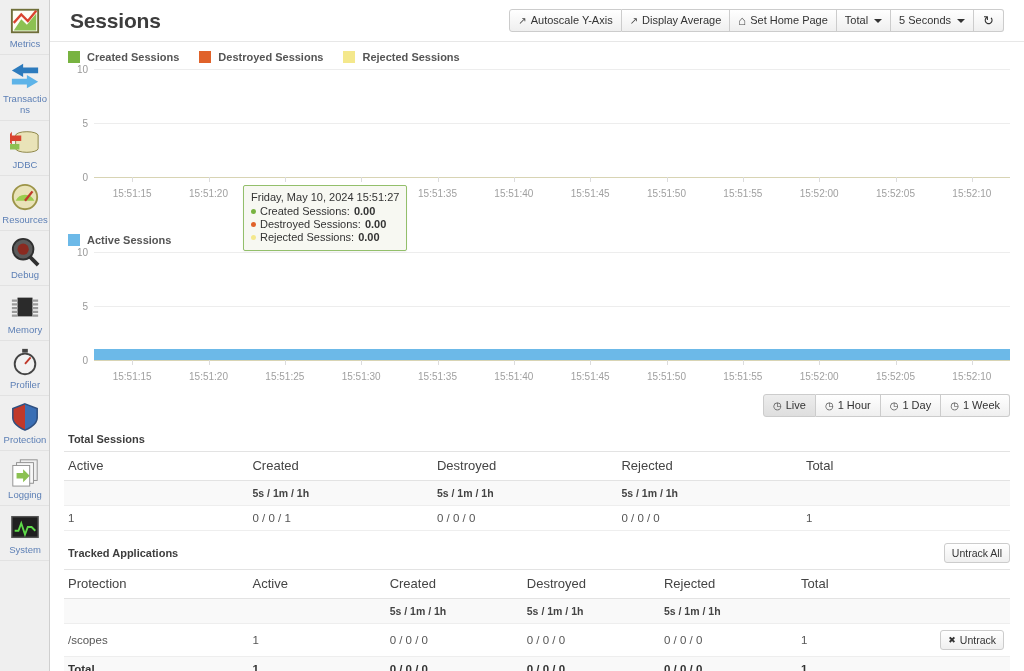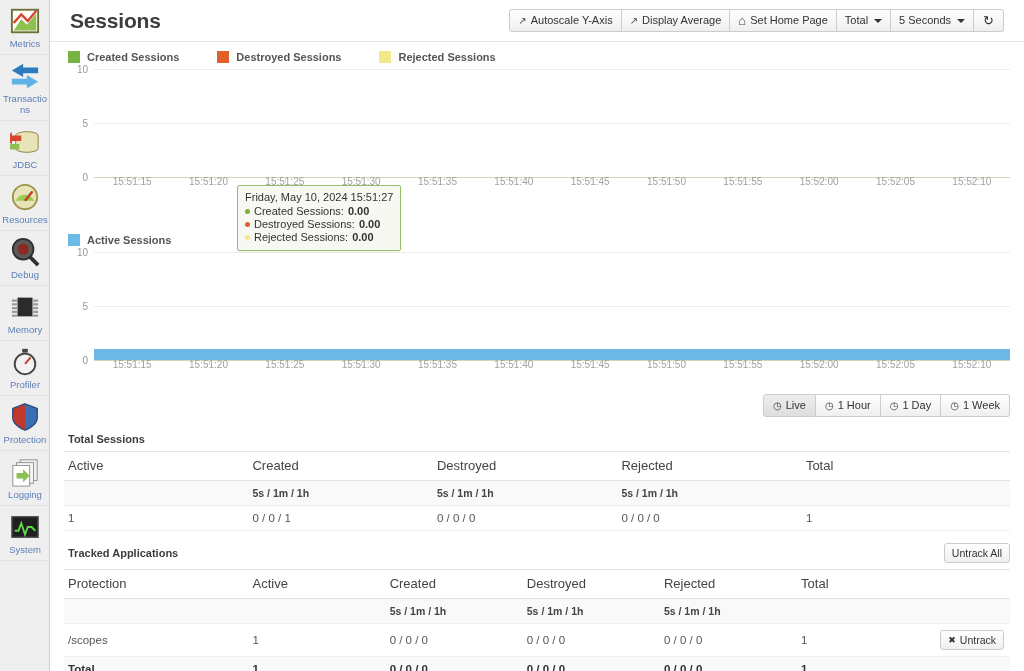--- a/index.html
+++ b/index.html
@@ -82,36 +82,36 @@
     width: 0; height: 0;
     border-left: 4px solid transparent;
     border-right: 4px solid transparent;
     border-top: 4px solid #333;
     margin-left: 2px;
   }
 
   
   #content { padding: 0 14px; }
   .chart-block { position: relative; }
-  .legend { display: flex; align-items: center; gap: 38px; padding: 9px 0 6px 4px; }
+  .legend { display: flex; align-items: center; gap: 20px; padding: 9px 0 6px 4px; }
   .legend-item { display: flex; align-items: center; gap: 7px; }
   .legend-swatch { width: 12px; height: 12px; display: inline-block; }
   .legend-label { font-size: 11px; font-weight: bold; color: #555; }
 
   .plot { position: relative; }
   .plot-inner { position: absolute; left: 30px; right: 0; top: 0; bottom: 22px; }
   .grid-line { position: absolute; left: 0; right: 0; height: 1px; background: #ededed; }
   .axis-line { position: absolute; left: 0; right: 0; height: 1px; background: #d8d4b4; }
   .ytick {
     position: absolute; left: 0; width: 24px;
     text-align: right; font-size: 10px; color: #999;
     transform: translateY(-50%);
   }
   .xtick {
-    position: absolute; bottom: 12px;
+    position: absolute; bottom: 0;
     font-size: 10px; color: #a0a0a0;
     transform: translateX(-50%);
     white-space: nowrap;
   }
   .xtick-mark {
     position: absolute; width: 1px; height: 5px; background: #dcdcdc;
   }
   .area-bar {
     position: absolute; left: 0; right: 0;
     background: #6cb9e8;
@@ -341,21 +341,21 @@
             <div class="xtick-mark" style="left: 602.5px; top: 108px;"></div>
             <div class="xtick" style="left: 678.833px;">15:51:55</div>
             <div class="xtick-mark" style="left: 678.833px; top: 108px;"></div>
             <div class="xtick" style="left: 755.167px;">15:52:00</div>
             <div class="xtick-mark" style="left: 755.167px; top: 108px;"></div>
             <div class="xtick" style="left: 831.5px;">15:52:05</div>
             <div class="xtick-mark" style="left: 831.5px; top: 108px;"></div>
             <div class="xtick" style="left: 907.833px;">15:52:10</div>
             <div class="xtick-mark" style="left: 907.833px; top: 108px;"></div>
           </div>
-        <div class="tooltip" id="chart-tooltip" style="left:173px; top:143px;">
+        <div class="tooltip" id="chart-tooltip" style="left:179px; top:143px;">
           <div class="tt-title">Friday, May 10, 2024 15:51:27</div>
           <div id="tooltip-rows">
               <div class="tt-row">
                 <span class="tt-dot" style="background: rgb(120, 179, 65);"></span>
                 <span>Created Sessions:</span>
                 <span class="tt-val">0.00</span>
               </div>
               <div class="tt-row">
                 <span class="tt-dot" style="background: rgb(224, 98, 42);"></span>
                 <span>Destroyed Sessions:</span>

